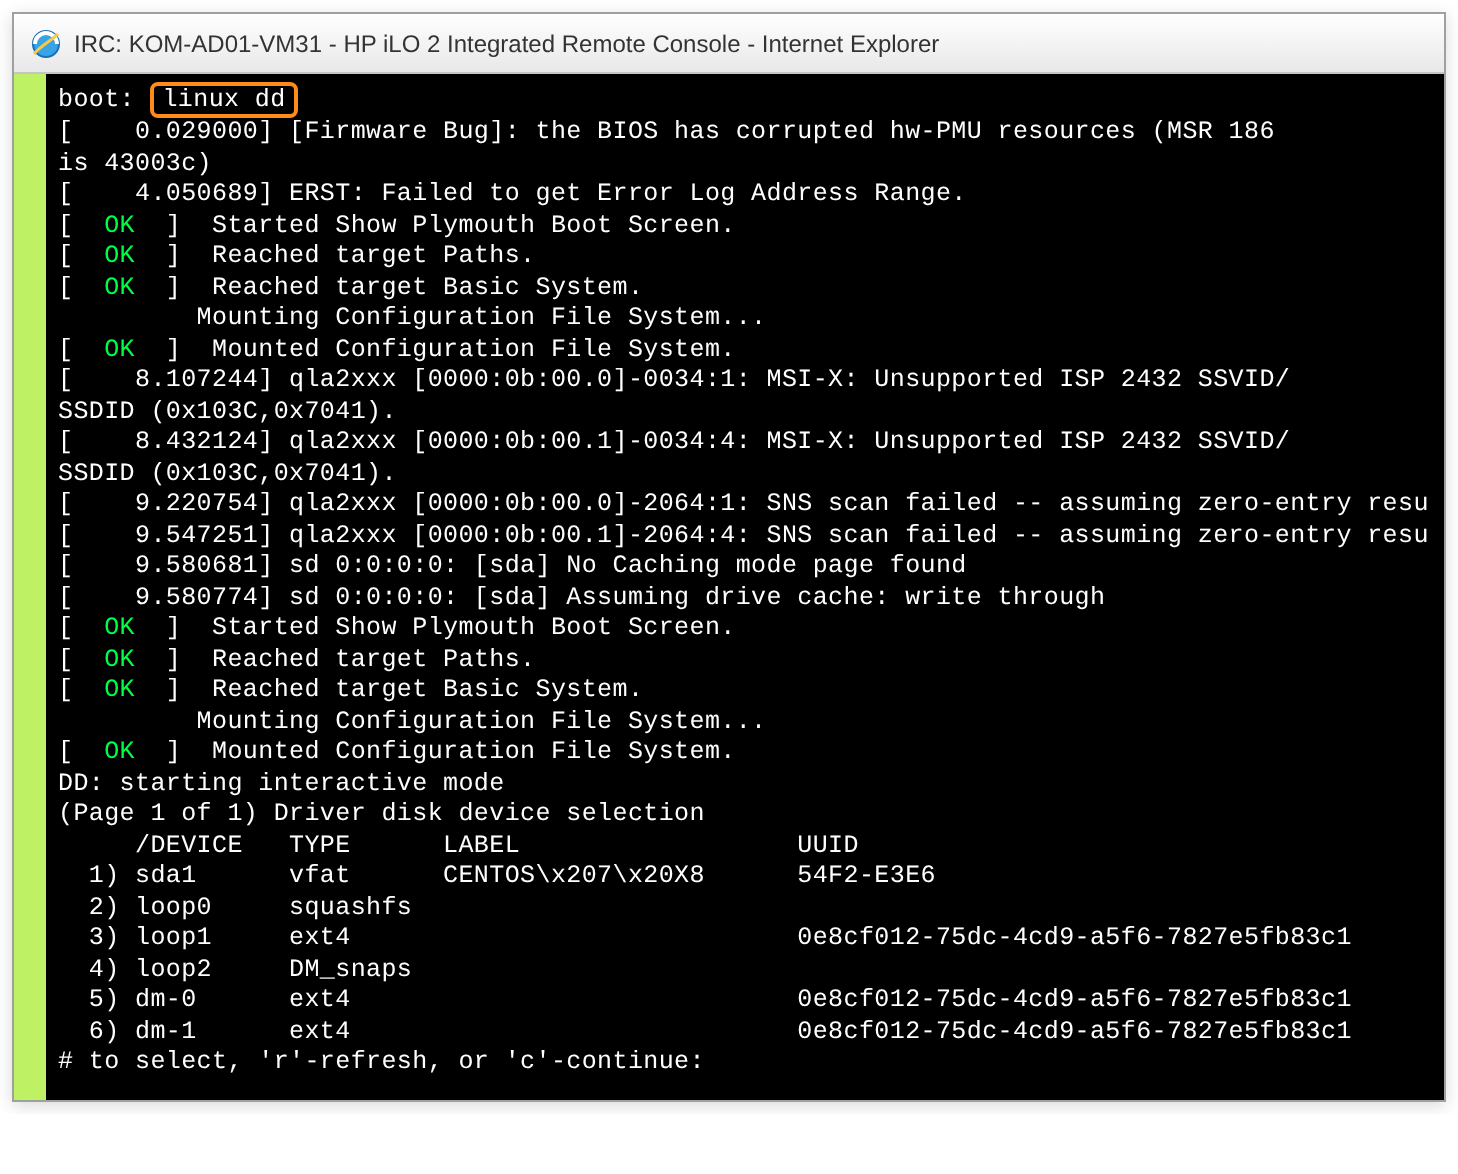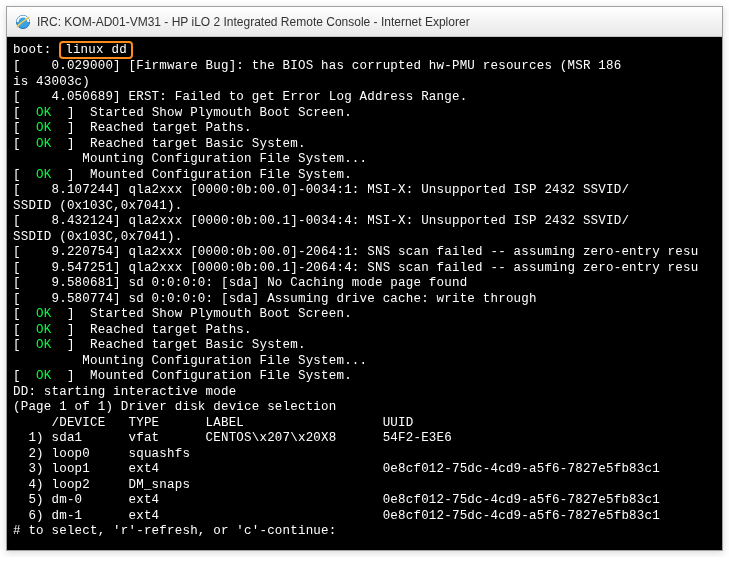--- a/index.html
+++ b/index.html
@@ -36,20 +36,21 @@
   .console {
     background: #000;
     color: #fff;
     font-family: 'Consolas', 'Courier New', monospace;
     font-size: 12.5px;
     line-height: 15.5px;
     padding: 4px 6px 10px 6px;
     white-space: pre;
     letter-spacing: 0.2px;
     overflow: hidden;
+    margin-left: 16px;
   }
   .hl-box {
     border: 2px solid #ff8c1a;
     border-radius: 4px;
     padding: 0 4px;
     display: inline-block;
     line-height: 14px;
   }
   .ok { color: #00ff42; font-weight: normal; }
   .line { display: block; }

